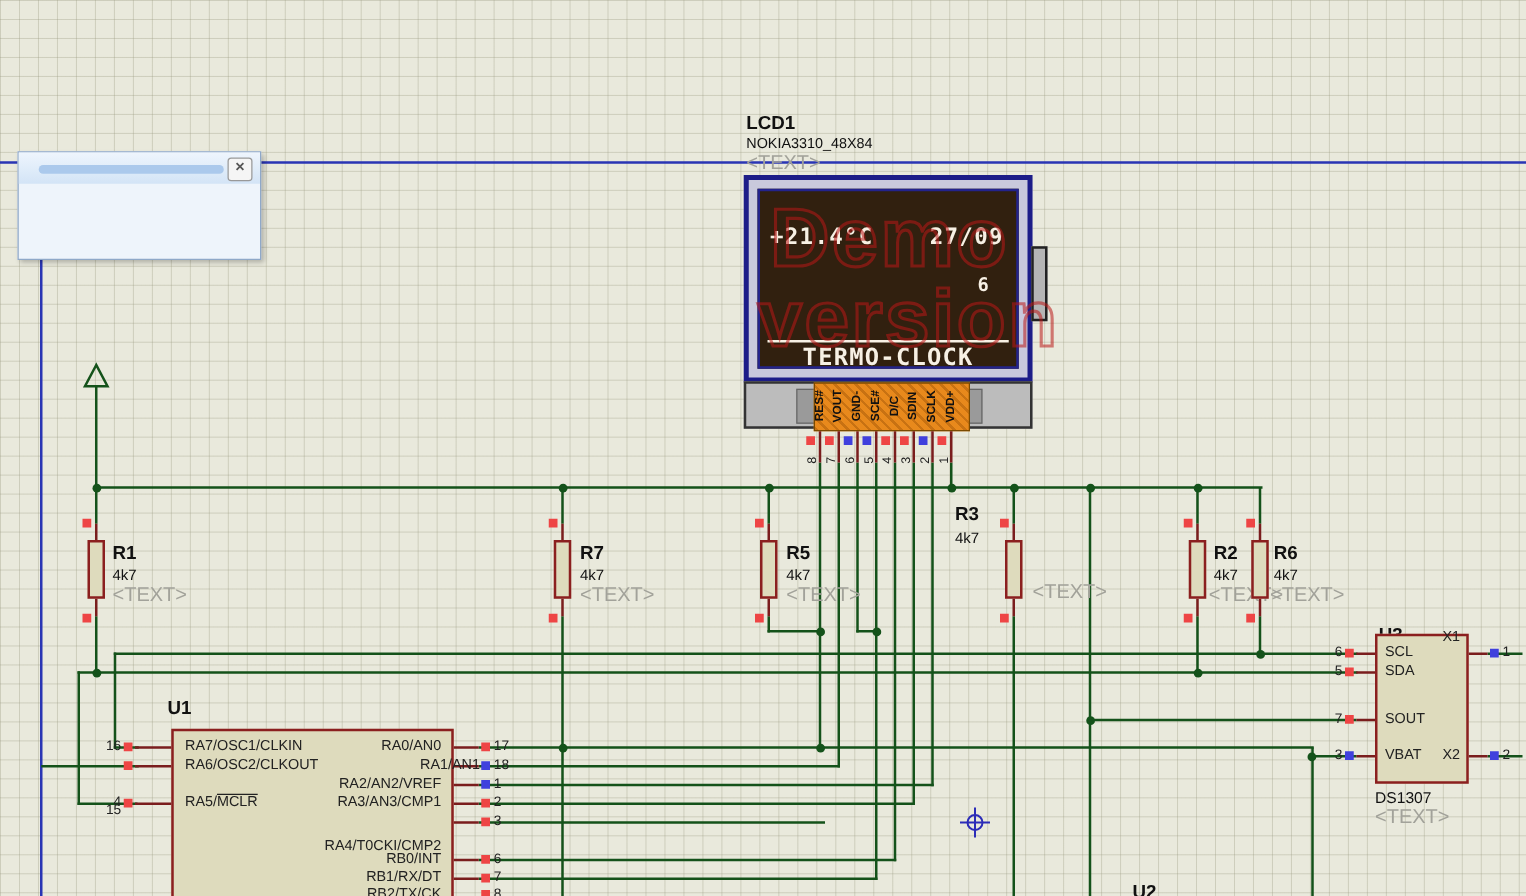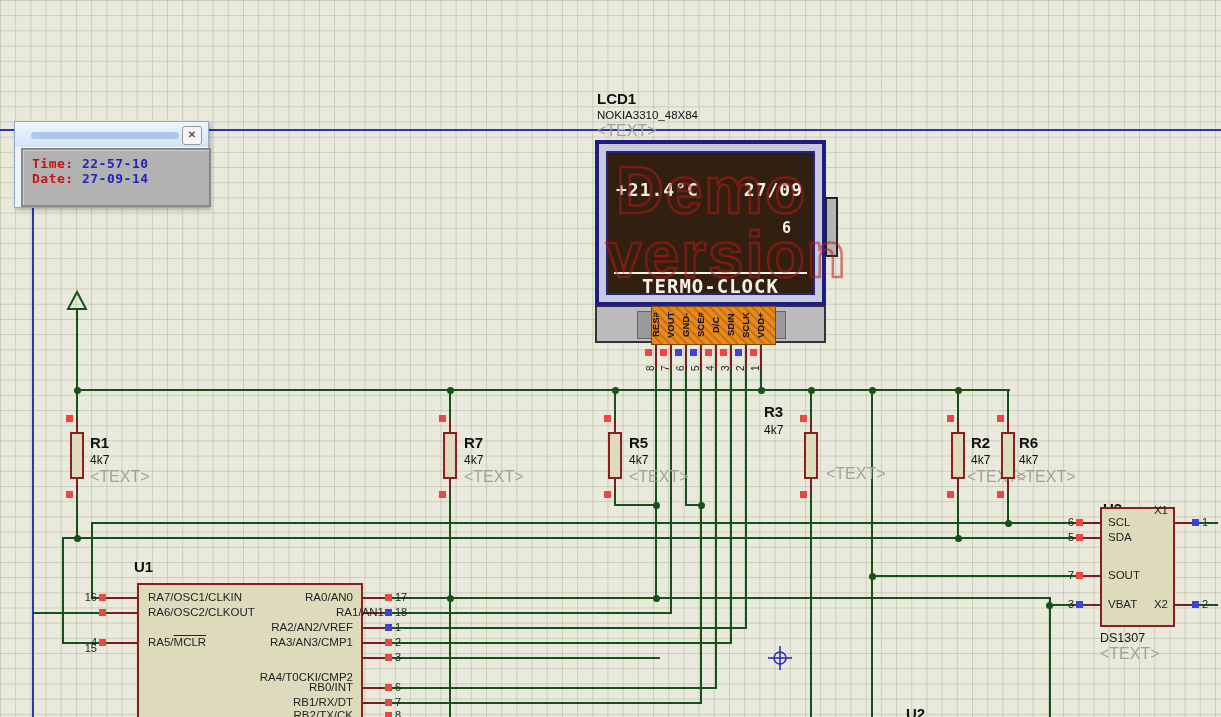--- a/index.html
+++ b/index.html
@@ -326,17 +326,13 @@
 <div class="pinlbl" style="left:1108px;top:598px;">VBAT</div>
 <div class="pinlbl ra" style="left:1130px;top:504px;width:38px;">X1</div>
 <div class="pinlbl ra" style="left:1130px;top:598px;width:38px;">X2</div>
 
 <div class="ref" style="left:906px;top:705px;">U2</div>
 
 <div id="popup">
   <div class="bar"></div>
   <div class="pill"></div>
   <div class="close">✕</div>
-  <div class="content">
-    <div><span class="lab">Time:</span> <span class="v">22-57-10</span></div>
-    <div><span class="lab">Date:</span> <span class="v">27-09-14</span></div>
-  </div>
 </div>
 
 </body></html>

